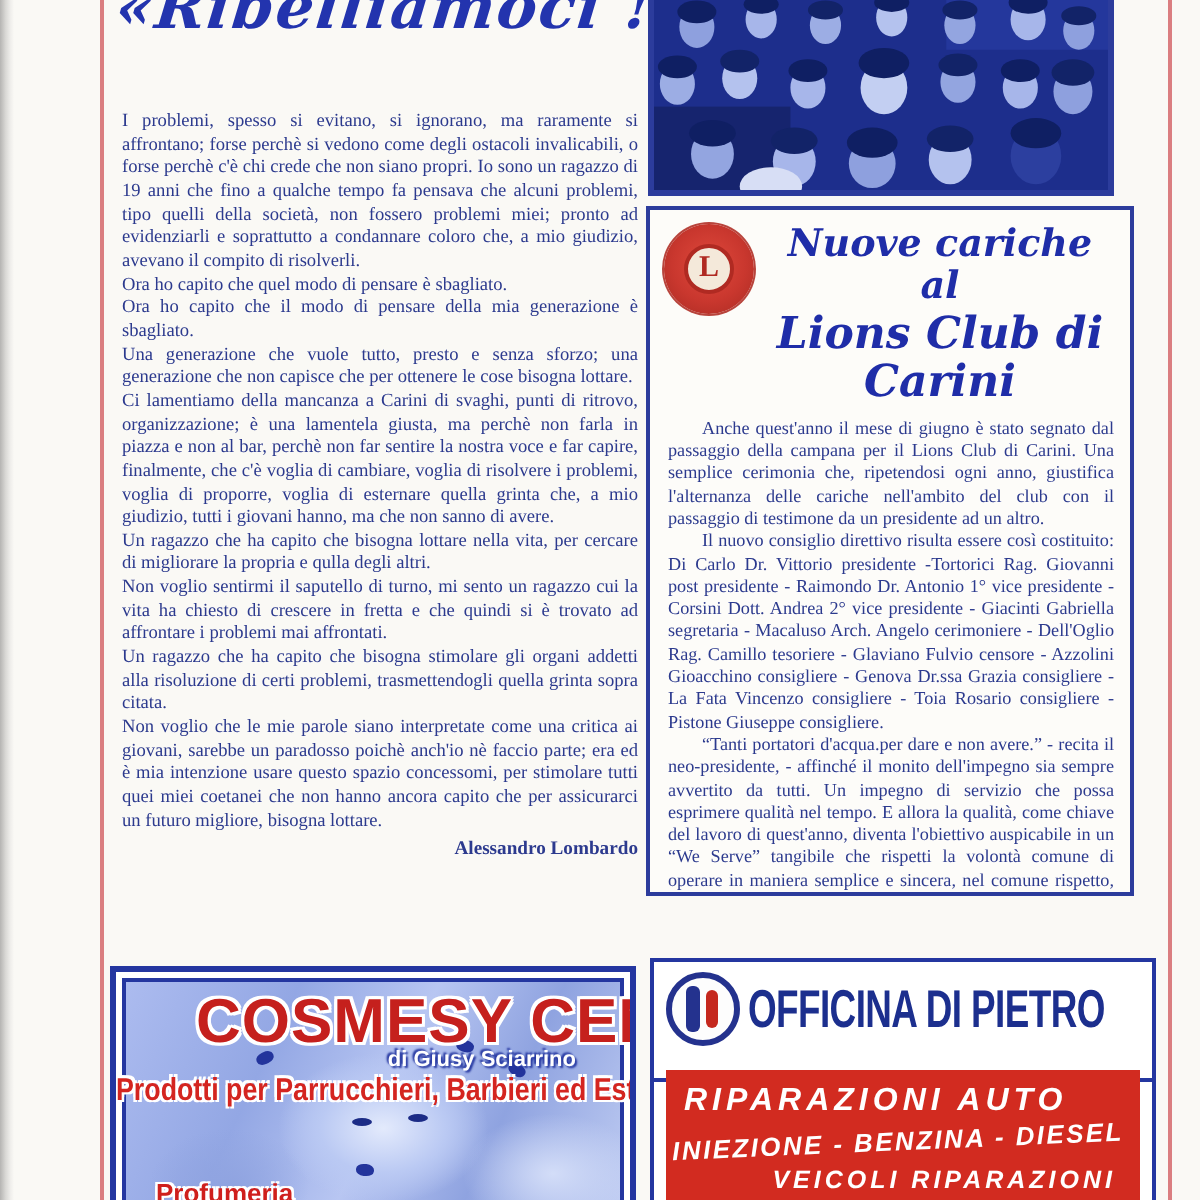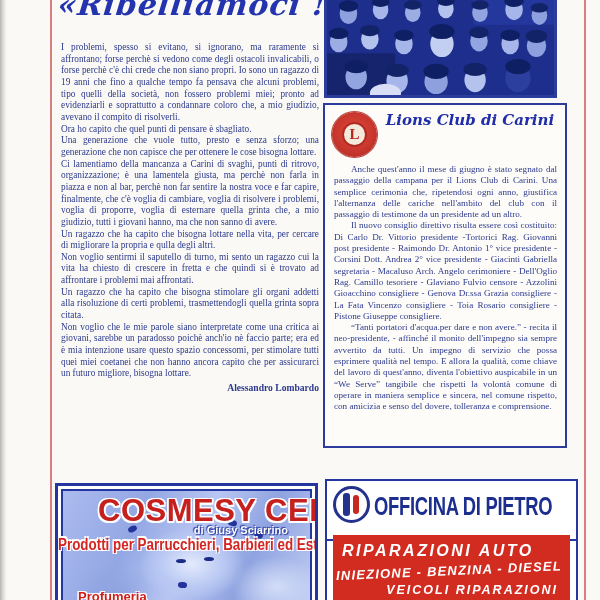--- a/index.html
+++ b/index.html
@@ -16,21 +16,21 @@
   .redline.right { left:584px; }
 
   
   .headline {
     position:absolute; left:58px; top:-13px; width:262px; text-align:center;
     font-family:"DejaVu Serif", serif; font-style:italic; font-weight:bold;
     font-size:30px; color:#2334ae; letter-spacing:1px; white-space:nowrap;
     transform:skewX(-6deg);
   }
   .left-article {
-    position:absolute; left:61px; top:42px; width:258px;
+    position:absolute; left:61px; top:56px; width:258px;
     font-size:9.3px; line-height:11.65px; color:#2c3a8e; text-align:justify;
   }
   .left-article p { margin:0; }
   .sig-left { text-align:right; font-weight:bold; margin-top:2px; font-size:9.6px; }
 
   
   .photo-frame {
     position:absolute; left:324px; top:-16px; width:233px; height:114px;
     border:3px solid #2c3c9c; background:#1d2e8c; overflow:hidden;
   }
@@ -51,21 +51,21 @@
     position:absolute; left:10px; top:10px; width:25px; height:25px; border-radius:50%;
     background:#f4e9da; border:2px solid #b02a22;
     display:flex; align-items:center; justify-content:center;
     font-family:"Liberation Serif", serif; font-weight:bold; font-size:15px; color:#b02a22;
   }
   .lions-title {
     margin-left:50px; text-align:center; font-family:"DejaVu Serif", serif;
     font-style:italic; font-weight:bold; color:#1f2da8; line-height:1.12;
   }
   .lions-title .t1 { font-size:19px; }
-  .lions-title .t2 { font-size:15px; }
+  .lions-title .t2 { font-size:22px; }
   .lions-text {
     padding:5px 8px 0 9px; font-size:9.1px; line-height:11.3px;
     color:#2c3a8e; text-align:justify;
   }
   .lions-text p { margin:0; text-indent:17px; }
 
   
   .cosmesy {
     position:absolute; left:55px; top:483px; width:263px; height:132px;
     border:3px solid #2436a0;
@@ -135,21 +135,22 @@
 <body>
 
 <div class="scan-edge"></div>
 <div class="redline left"></div>
 <div class="redline right"></div>
 
 <div class="headline">«Ribelliamoci !!!!!»</div>
 
 <div class="left-article">
   <p>I problemi, spesso si evitano, si ignorano, ma raramente si affrontano; forse perchè si vedono come degli ostacoli invalicabili, o forse perchè c'è chi crede che non siano propri. Io sono un ragazzo di 19 anni che fino a qualche tempo fa pensava che alcuni problemi, tipo quelli della società, non fossero problemi miei; pronto ad evidenziarli e soprattutto a condannare coloro che, a mio giudizio, avevano il compito di risolverli.</p>
-  <p>Ora ho capito che quel punti di pensare è sbagliato.</p>
+  <p>Ora ho capito che quel modo di pensare è sbagliato.</p>
+  <p>Ora ho capito che il modo di pensare della mia generazione è sbagliato.</p>
   <p>Una generazione che vuole tutto, presto e senza sforzo; una generazione che non capisce che per ottenere le cose bisogna lottare.</p>
   <p>Ci lamentiamo della mancanza a Carini di svaghi, punti di ritrovo, organizzazione; è una lamentela giusta, ma perchè non farla in piazza e non al bar, perchè non far sentire la nostra voce e far capire, finalmente, che c'è voglia di cambiare, voglia di risolvere i problemi, voglia di proporre, voglia di esternare quella grinta che, a mio giudizio, tutti i giovani hanno, ma che non sanno di avere.</p>
   <p>Un ragazzo che ha capito che bisogna lottare nella vita, per cercare di migliorare la propria e qulla degli altri.</p>
   <p>Non voglio sentirmi il saputello di turno, mi sento un ragazzo cui la vita ha chiesto di crescere in fretta e che quindi si è trovato ad affrontare i problemi mai affrontati.</p>
   <p>Un ragazzo che ha capito che bisogna stimolare gli organi addetti alla risoluzione di certi problemi, trasmettendogli quella grinta sopra citata.</p>
   <p>Non voglio che le mie parole siano interpretate come una critica ai giovani, sarebbe un paradosso poichè anch'io nè faccio parte; era ed è mia intenzione usare questo spazio concessomi, per stimolare tutti quei miei coetanei che non hanno ancora capito che per assicurarci un futuro migliore, bisogna lottare.</p>
   <div class="sig-left">Alessandro Lombardo</div>
 </div>
 
 <div class="photo-frame">
@@ -201,20 +202,21 @@
     <ellipse cx="60" cy="112" rx="16" ry="10" fill="#d7def5"></ellipse>
   </svg>
 </div>
 
 <div class="lions-box">
   <div class="lions-head">
     <div class="lions-logo">
       <div class="inner">L</div>
     </div>
     <div class="lions-title">
+      <div class="t1">Nuove cariche al</div>
       <div class="t2">Lions Club di Carini</div>
     </div>
   </div>
   <div class="lions-text">
     <p>Anche quest'anno il mese di giugno è stato segnato dal passaggio della campana per il Lions Club di Carini. Una semplice cerimonia che, ripetendosi ogni anno, giustifica l'alternanza delle cariche nell'ambito del club con il passaggio di testimone da un presidente ad un altro.</p>
     <p>Il nuovo consiglio direttivo risulta essere così costituito: Di Carlo Dr. Vittorio presidente -Tortorici Rag. Giovanni post presidente - Raimondo Dr. Antonio 1° vice presidente - Corsini Dott. Andrea 2° vice presidente - Giacinti Gabriella segretaria - Macaluso Arch. Angelo cerimoniere - Dell'Oglio Rag. Camillo tesoriere - Glaviano Fulvio censore - Azzolini Gioacchino consigliere - Genova Dr.ssa Grazia consigliere - La Fata Vincenzo consigliere - Toia Rosario consigliere - Pistone Giuseppe consigliere.</p>
     <p>“Tanti portatori d'acqua.per dare e non avere.” - recita il neo-presidente, - affinché il monito dell'impegno sia sempre avvertito da tutti. Un impegno di servizio che possa esprimere qualità nel tempo. E allora la qualità, come chiave del lavoro di quest'anno, diventa l'obiettivo auspicabile in un “We Serve” tangibile che rispetti la volontà comune di operare in maniera semplice e sincera, nel comune rispetto, con amicizia e senso del dovere, tolleranza e comprensione.</p>
 
   </div>
 </div>

